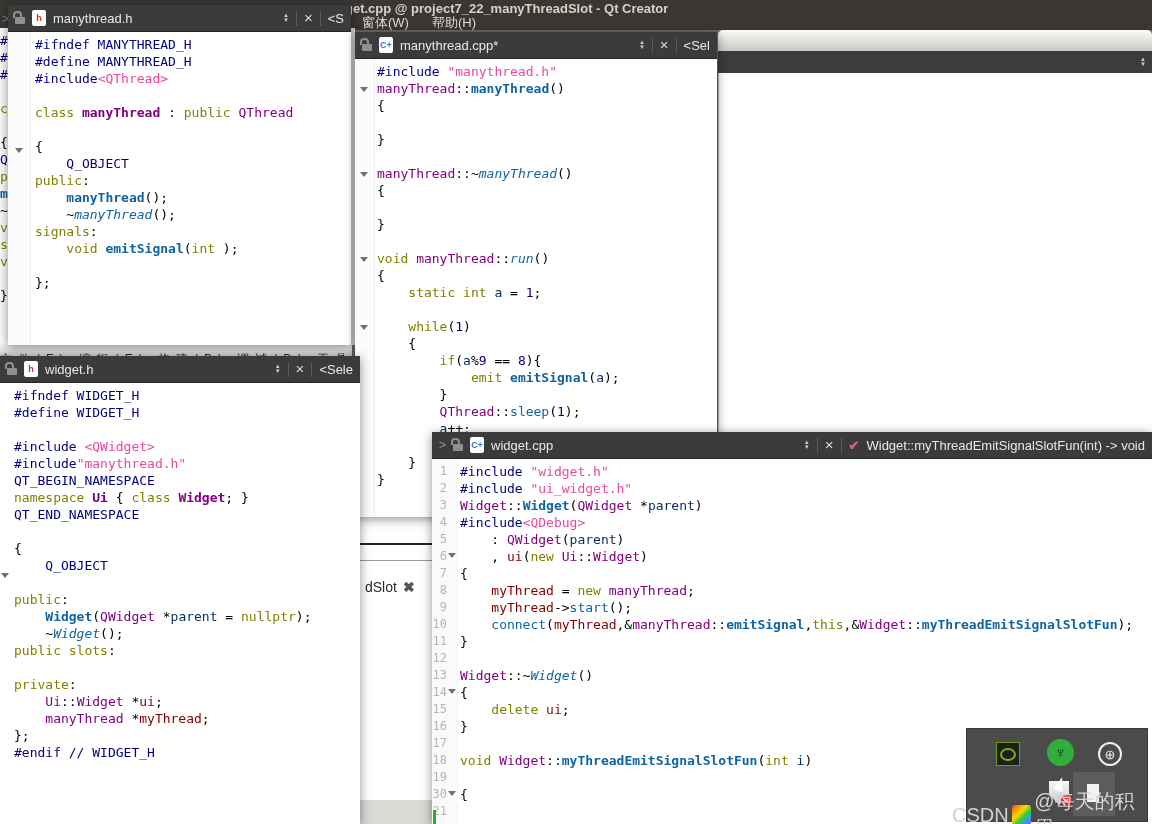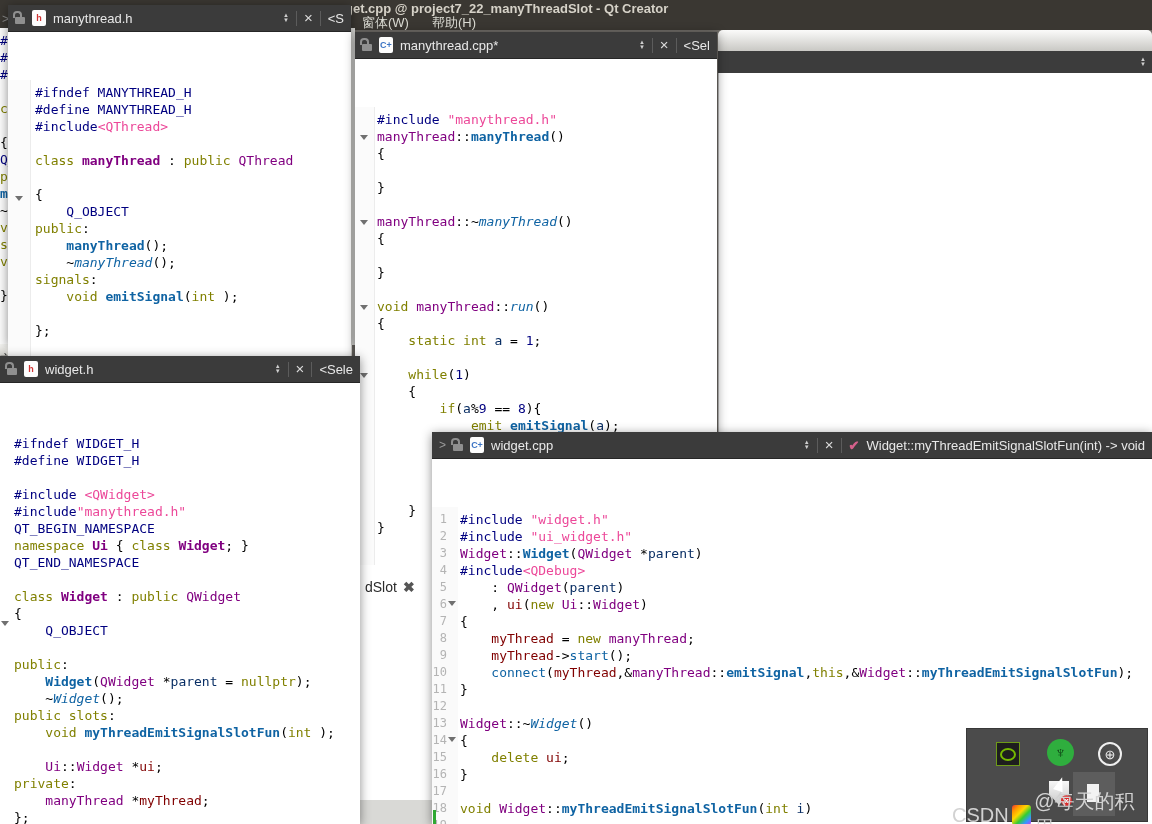--- a/index.html
+++ b/index.html
@@ -17,21 +17,21 @@
         font-size:9px;font-weight:bold;display:flex;align-items:center;justify-content:center;}
   .ficon.h{color:#d03434;}
   .ficon.cpp{color:#3c74c4;}
   .split{display:flex;flex-direction:column;font-size:6px;line-height:5px;color:#cfcfcf;flex:none;}
   .sep{width:1px;height:15px;background:#5c5c5c;flex:none;}
   .close{font-size:15px;color:#dcdcdc;flex:none;line-height:14px;}
   .combo{color:#e8e8e8;}
   .chev{color:#9a9a9a;font-size:12px;flex:none;}
   .methico{color:#d5608b;font-weight:bold;font-size:13px;flex:none;}
   
-  .content{position:relative;overflow:hidden;height:calc(100% - 27px);background:#fff;margin-top:48px;}
+  .content{position:relative;overflow:hidden;height:calc(100% - 27px);background:#fff;}
   .codebox{position:absolute;top:4px;}
   .cl{height:17px;white-space:pre;font-family:"DejaVu Sans Mono",monospace;font-size:13px;line-height:17px;}
   .pp{color:#000080;} .str{color:#ec4899;} .kw{color:#808000;} .ty{color:#800080;}
   .tyb{color:#800080;font-weight:bold;} .fn{color:#0f63a3;} .fnb{color:#0f63a3;font-weight:bold;}
   .fni{color:#0f63a3;font-style:italic;} .loc{color:#092e64;} .fld{color:#800000;}
   .num{color:#000080;} .pl{color:#000000;}
   .gutter{position:absolute;left:0;top:0;bottom:0;background:#fbfbfb;border-right:1px solid #ececec;}
   .lngut{position:absolute;left:0;top:4px;width:15px;text-align:right;}
   .ln{height:17px;font-family:"DejaVu Sans Mono",monospace;font-size:12px;line-height:17px;color:#b4b4b4;}
   .fold{position:absolute;width:0;height:0;border-left:4px solid transparent;
@@ -240,32 +240,30 @@
     <div class="codebox" style="left:14px;">
         <div class="cl"><span class="pp">#ifndef WIDGET_H</span></div>
         <div class="cl"><span class="pp">#define WIDGET_H</span></div>
         <div class="cl">&nbsp;</div>
         <div class="cl"><span class="pp">#include </span><span class="str">&lt;QWidget&gt;</span></div>
         <div class="cl"><span class="pp">#include</span><span class="str">"manythread.h"</span></div>
         <div class="cl"><span class="pp">QT_BEGIN_NAMESPACE</span></div>
         <div class="cl"><span class="kw">namespace </span><span class="tyb">Ui</span><span class="pl"> { </span><span class="kw">class </span><span class="tyb">Widget</span><span class="pl">; }</span></div>
         <div class="cl"><span class="pp">QT_END_NAMESPACE</span></div>
         <div class="cl">&nbsp;</div>
-        <div class="cl"><span class="kw">class </span><span class="tyb">Widget</span><span class="pl"> : </span><span class="kw">public </span><span class="ty">QWidget</span></div>
         <div class="cl"><span class="pl">{</span></div>
         <div class="cl"><span class="pp">    Q_OBJECT</span></div>
         <div class="cl">&nbsp;</div>
         <div class="cl"><span class="kw">public</span><span class="pl">:</span></div>
         <div class="cl"><span class="fnb">    Widget</span><span class="pl">(</span><span class="ty">QWidget</span><span class="pl"> *</span><span class="loc">parent</span><span class="pl"> = </span><span class="kw">nullptr</span><span class="pl">);</span></div>
         <div class="cl"><span class="pl">    ~</span><span class="fni">Widget</span><span class="pl">();</span></div>
         <div class="cl"><span class="kw">public slots</span><span class="pl">:</span></div>
-        <div class="cl"><span class="kw">    void </span><span class="fnb">myThreadEmitSignalSlotFun</span><span class="pl">(</span><span class="kw">int</span><span class="pl"> );</span></div>
-        <div class="cl">&nbsp;</div>
+        <div class="cl">&nbsp;</div>
+        <div class="cl"><span class="kw">private</span><span class="pl">:</span></div>
         <div class="cl"><span class="ty">    Ui</span><span class="pl">::</span><span class="ty">Widget</span><span class="pl"> *</span><span class="fld">ui</span><span class="pl">;</span></div>
-        <div class="cl"><span class="kw">private</span><span class="pl">:</span></div>
         <div class="cl"><span class="ty">    manyThread</span><span class="pl"> *</span><span class="fld">myThread</span><span class="pl">;</span></div>
         <div class="cl"><span class="pl">};</span></div>
         <div class="cl"><span class="pp">#endif // WIDGET_H</span></div>
       </div>
   </div>
 </div>
 
 <div class="win" style="left:432px;top:432px;width:720px;height:392px;">
   <div class="tbar">
     <span class="chev">&gt;</span>

